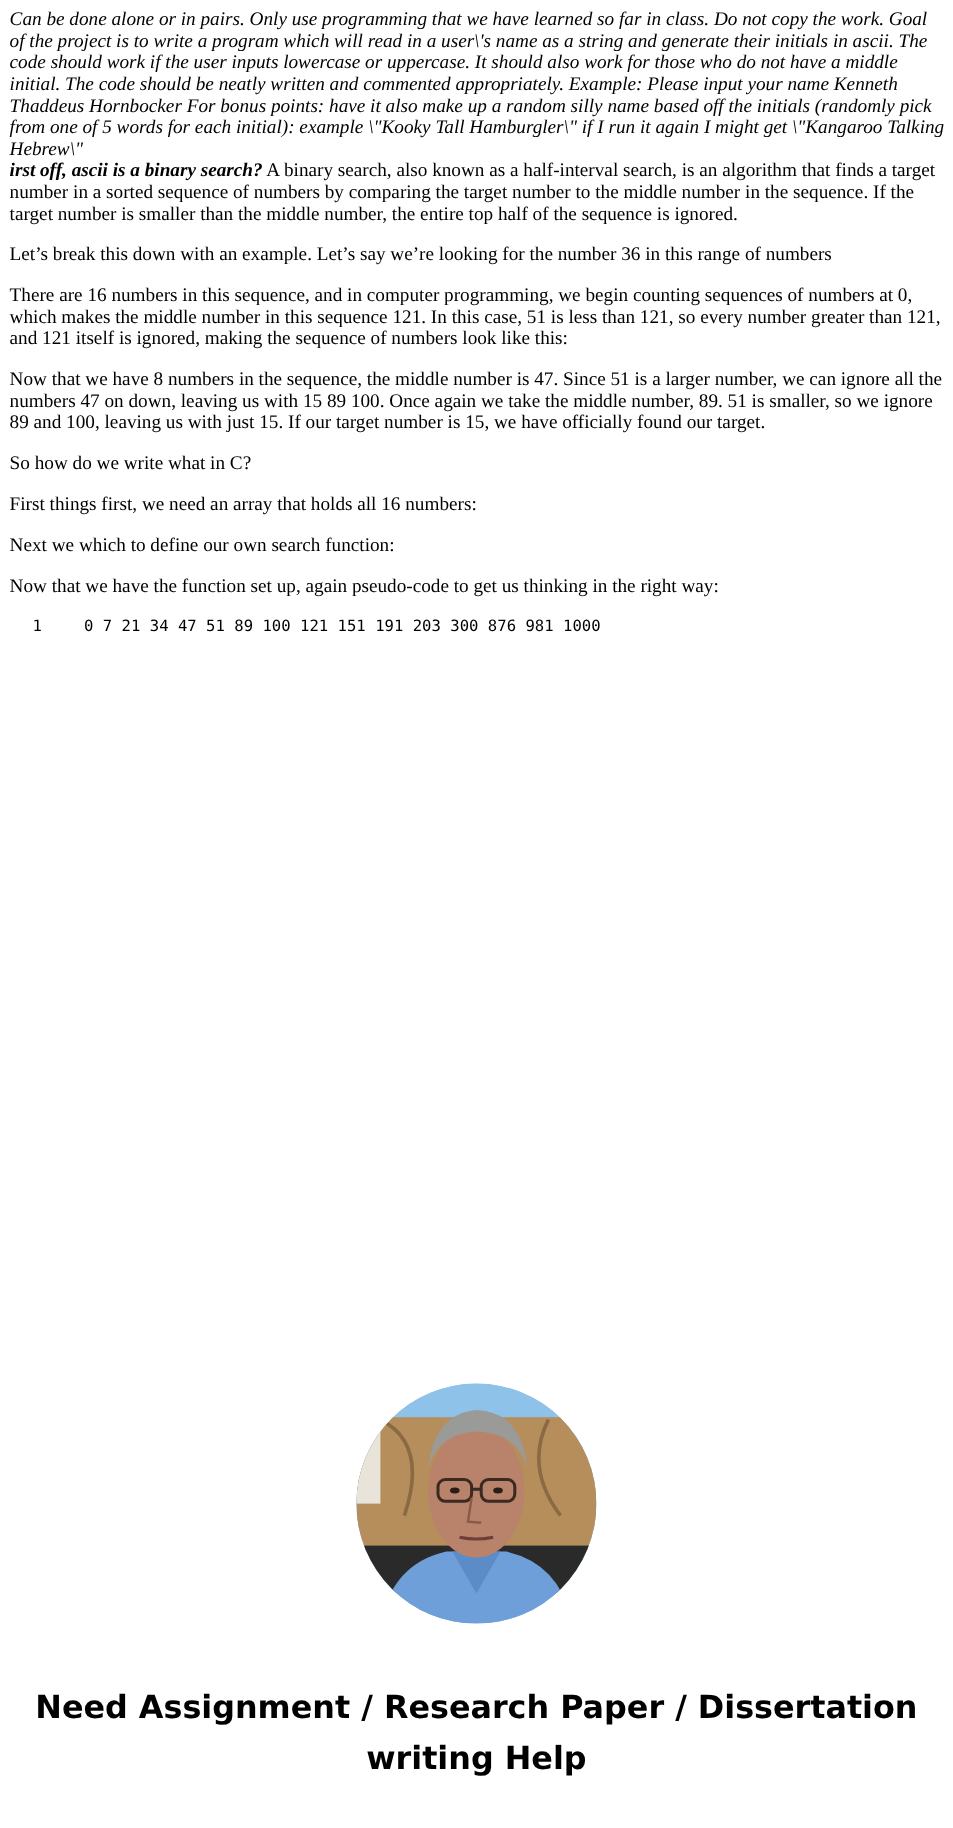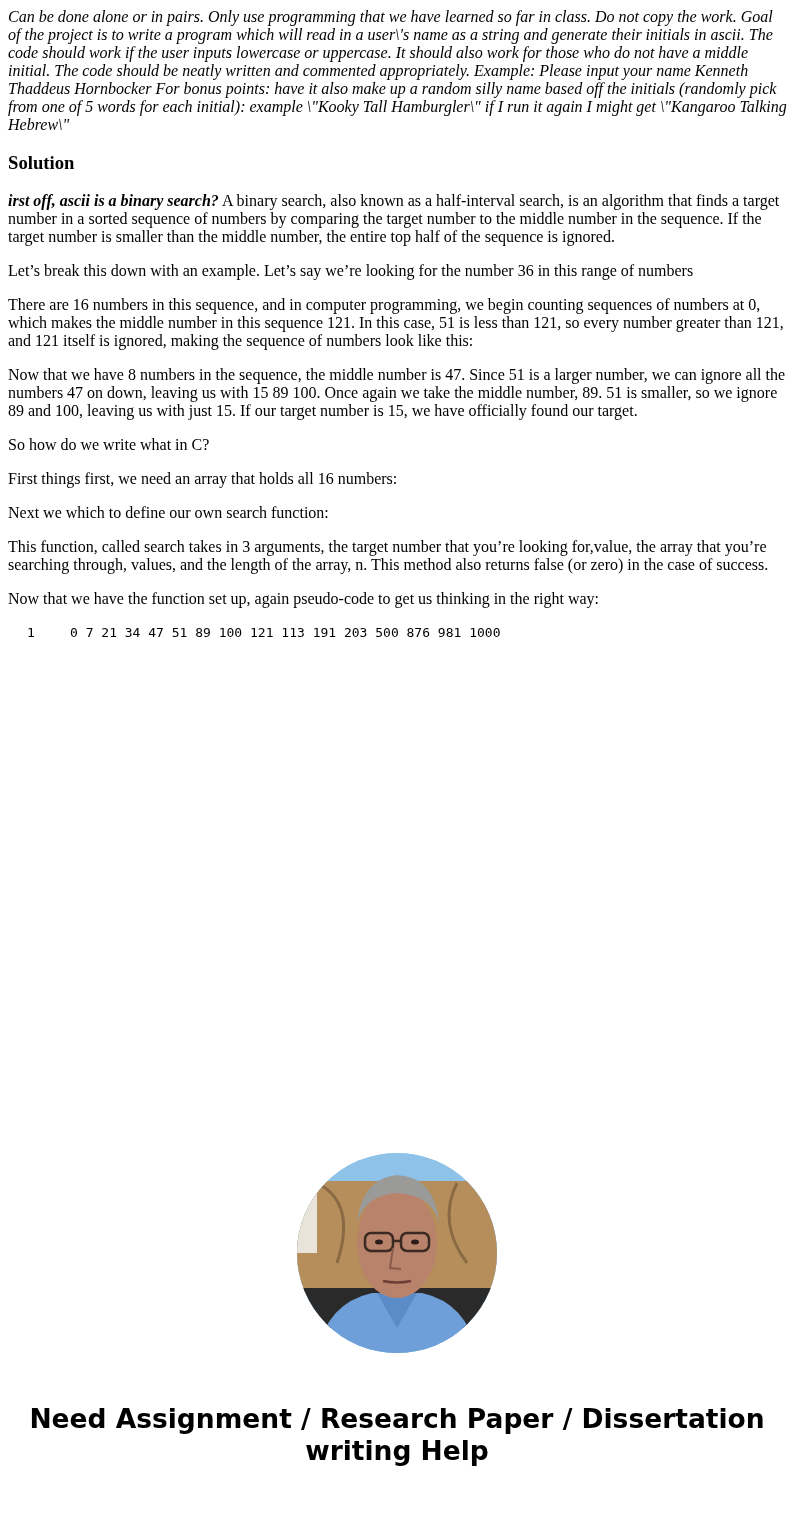--- a/index.html
+++ b/index.html
@@ -45,44 +45,42 @@
     }
     .promo {
       position: absolute;
       left: 0;
       top: 1403px;
       width: 794px;
       text-align: center;
       font-family: "DejaVu Sans", sans-serif;
       font-weight: bold;
       font-size: 26.5px;
-      line-height: 32px;
+      line-height: 42px;
       color: #000000;
     }
   </style>
 </head>
 <body>
 
 <div class="content">
   <p class="question">Can be done alone or in pairs. Only use programming that we have learned so far in class. Do not copy the work. Goal of the project is to write a program which will read in a user\'s name as a string and generate their initials in ascii. The code should work if the user inputs lowercase or uppercase. It should also work for those who do not have a middle initial. The code should be neatly written and commented appropriately. Example: Please input your name Kenneth Thaddeus Hornbocker For bonus points: have it also make up a random silly name based off the initials (randomly pick from one of 5 words for each initial): example \"Kooky Tall Hamburgler\" if I run it again I might get \"Kangaroo Talking Hebrew\"</p>
 
-  <h3 class="solution-heading">Solution</h3>
 
   <p><span class="lead">irst off, ascii is a binary search?</span><span> A binary search, also known as a half-interval search, is an algorithm that finds a target number in a sorted sequence of numbers by comparing the target number to the middle number in the sequence. If the target number is smaller than the middle number, the entire top half of the sequence is ignored.</span></p>
 
   <p>Let’s break this down with an example. Let’s say we’re looking for the number 36 in this range of numbers</p>
   <p>There are 16 numbers in this sequence, and in computer programming, we begin counting sequences of numbers at 0, which makes the middle number in this sequence 121. In this case, 51 is less than 121, so every number greater than 121, and 121 itself is ignored, making the sequence of numbers look like this:</p>
   <p>Now that we have 8 numbers in the sequence, the middle number is 47. Since 51 is a larger number, we can ignore all the numbers 47 on down, leaving us with 15 89 100. Once again we take the middle number, 89. 51 is smaller, so we ignore 89 and 100, leaving us with just 15. If our target number is 15, we have officially found our target.</p>
   <p>So how do we write what in C?</p>
   <p>First things first, we need an array that holds all 16 numbers:</p>
   <p>Next we which to define our own search function:</p>
-  <p>This function, called search takes in 3 arguments, the target number that you’re looking for,value, the array that you’re searching through, values, and the length of the array, n. This method also returns false (or zero) in the case of success.</p>
   <p>Now that we have the function set up, again pseudo-code to get us thinking in the right way:</p>
 
-  <div class="code-line"><span class="ln">1</span><span>0 7 21 34 47 51 89 100 121 113 191 203 500 876 981 1000</span></div>
+  <div class="code-line"><span class="ln">1</span><span>0 7 21 34 47 51 89 100 121 151 191 203 300 876 981 1000</span></div>
 </div>
 
 <div class="avatar-wrap">
   <svg width="200" height="200" viewBox="0 0 200 200">
     <rect x="0" y="0" width="200" height="200" fill="#8fc2e8"></rect>
     <rect x="0" y="28" width="200" height="110" fill="#b58e5c"></rect>
     <rect x="0" y="40" width="20" height="60" fill="#e9e4da"></rect>
     <path d="M20 30 Q60 50 40 110 M160 30 Q140 70 170 110" stroke="#8a6a42" stroke-width="3" fill="none"></path>
     <rect x="0" y="135" width="200" height="40" fill="#2a2a2a"></rect>
     <path d="M20 200 Q30 150 75 140 L125 140 Q170 150 180 200 Z" fill="#6f9fd8"></path>

